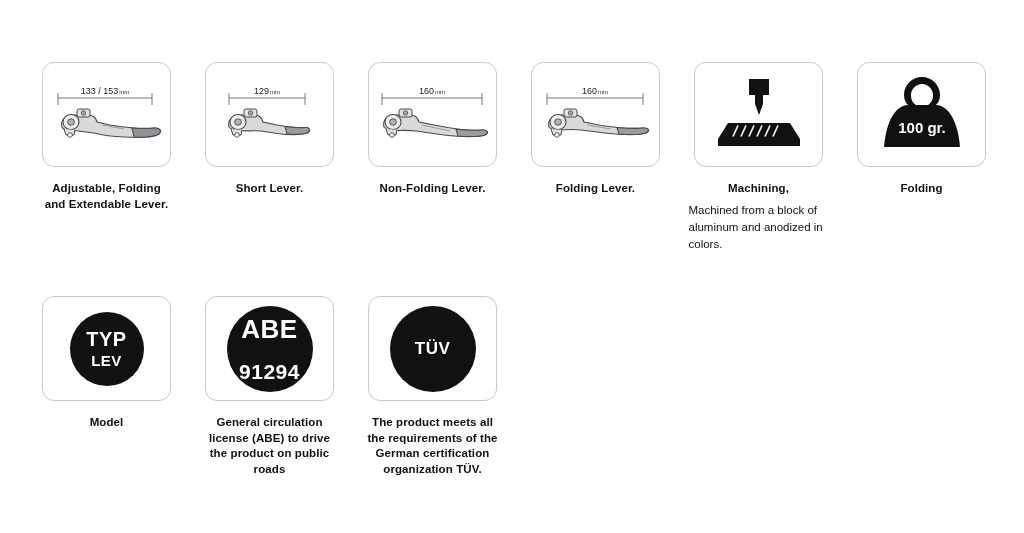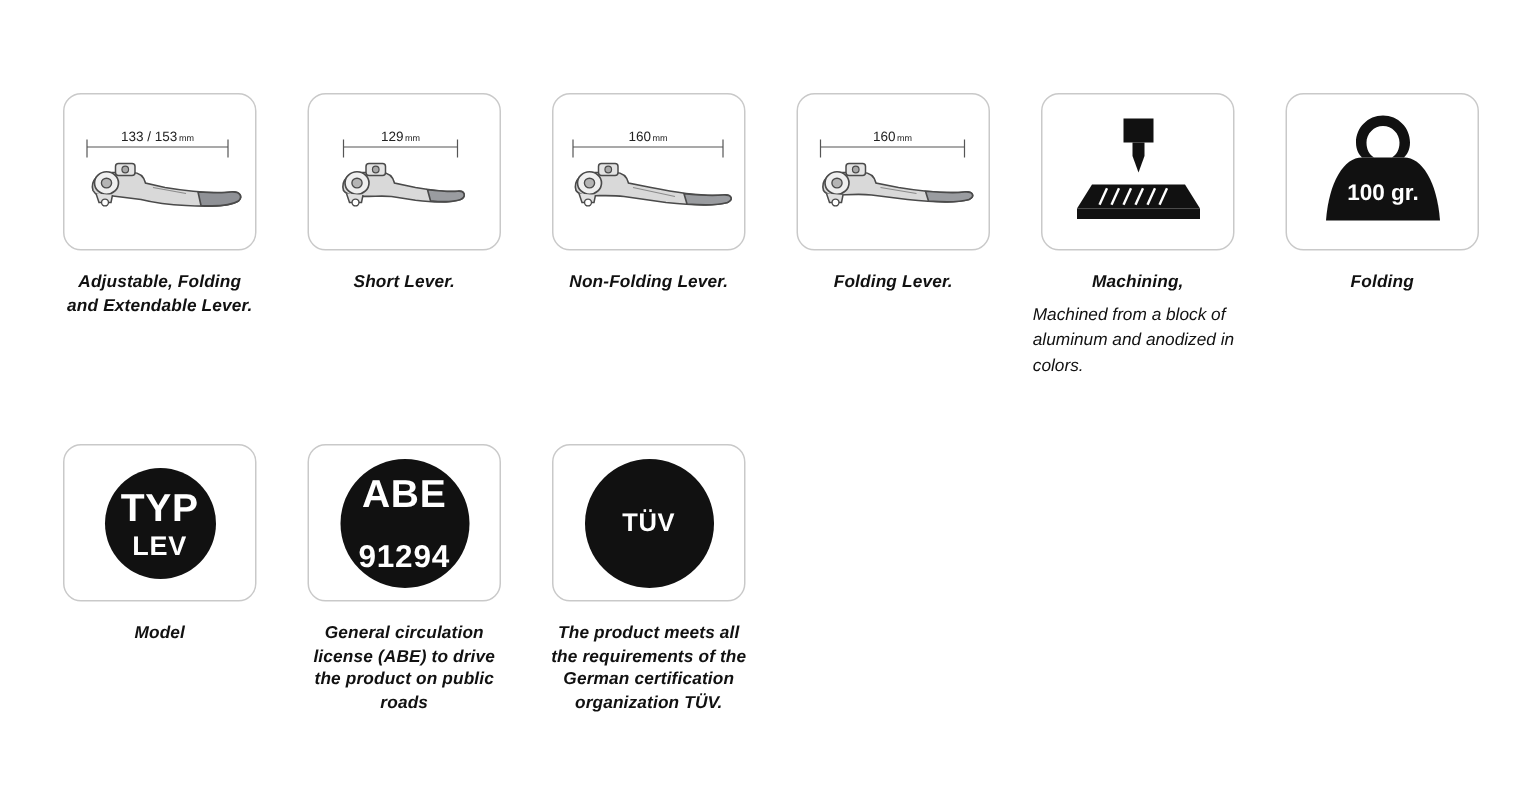--- a/index.html
+++ b/index.html
@@ -67,21 +67,20 @@
     font-size: 11.5px;
     font-weight: normal;
     line-height: 1.5;
     color: #111;
     width: 140px;
   }
   .caption-block {
     display: flex;
     flex-direction: column;
     align-items: center;
-    font-style: italic;
   }
   svg { display: block; }
 
   
   .badge-circle {
     width: 74px;
     height: 74px;
     border-radius: 50%;
     background: #111;
     color: #fff;
@@ -89,26 +88,26 @@
     flex-direction: column;
     align-items: center;
     justify-content: center;
     line-height: 1;
   }
   .badge-circle.lg {
     width: 86px;
     height: 86px;
   }
   .typ-top {
-    font-size: 26px;
+    font-size: 20px;
     font-weight: bold;
     letter-spacing: 0.5px;
   }
   .typ-bot {
-    font-size: 18px;
+    font-size: 15px;
     font-weight: bold;
     margin-top: 4px;
     letter-spacing: 0.5px;
   }
   .abe-top {
     font-size: 26px;
     font-weight: bold;
     letter-spacing: 0.5px;
   }
   .abe-bot {

